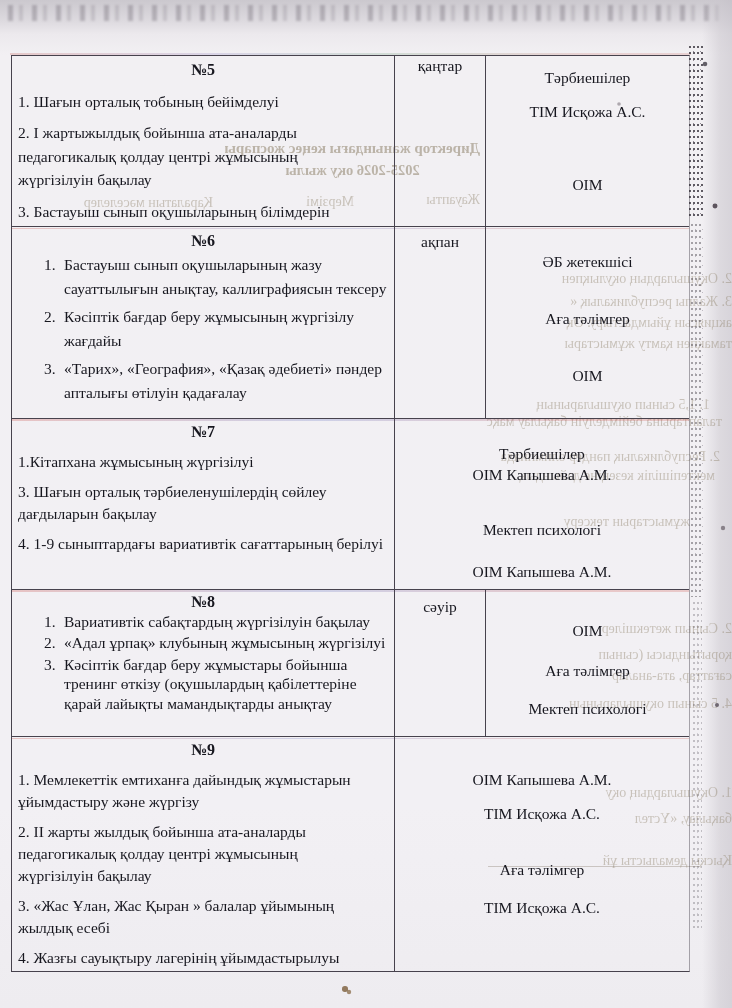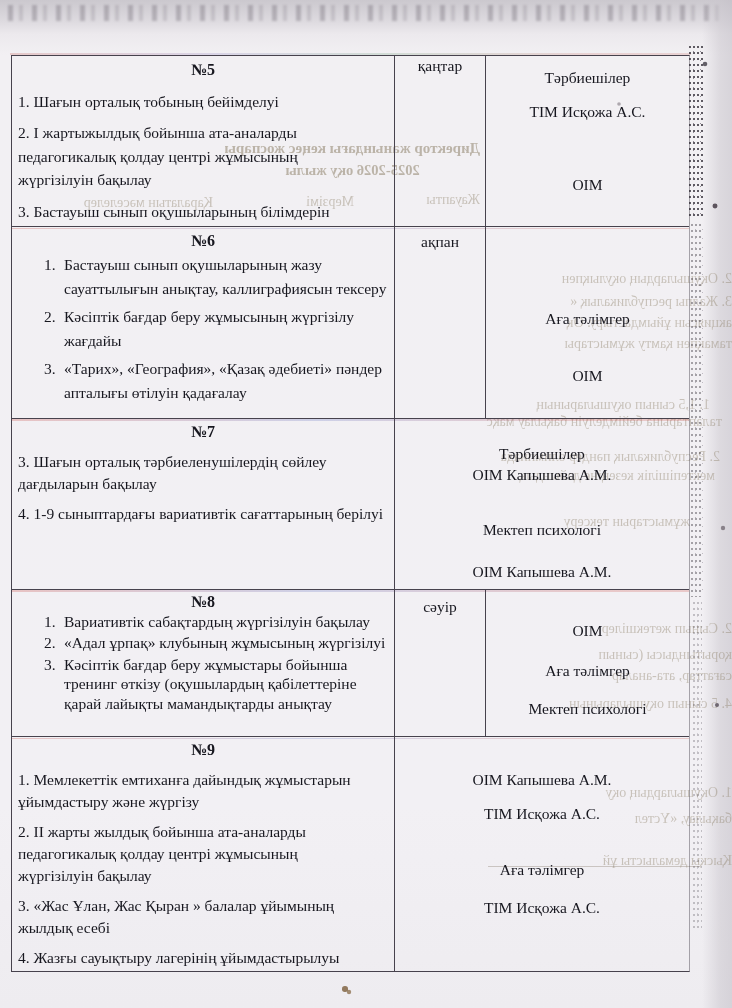--- a/index.html
+++ b/index.html
@@ -126,28 +126,30 @@
           <div class="li">
               <span class="num">3.</span>
               <span class="txt">«Тарих», «География», «Қазақ әдебиеті» пәндер апталығы өтілуін қадағалау</span>
             </div>
         </div>
       </div>
       <div class="cell c-month">
         <div class="month-label" style="margin-top:6px;">ақпан</div>
       </div>
       <div class="cell c-resp">
+        <div class="resp" style="top:24px;">ӘБ жетекшісі</div>
         <div class="resp" style="top:81px;">Аға тәлімгер</div>
         <div class="resp" style="top:138px;">ОІМ</div>
       </div>
     </div>
 
     <div class="t-row r2">
       <div class="cell c-tasks">
         <div class="sec-head">№7</div>
+        <p class="para"><span>1.</span><span>Кітапхана жұмысының жүргізілуі</span></p>
         <p class="para"><span>3. </span><span>Шағын орталық тәрбиеленушілердің сөйлеу дағдыларын бақылау</span></p>
         <p class="para"><span>4. </span><span>1-9 сыныптардағы вариативтік сағаттарының берілуі</span></p>
       </div>
       <div class="cell c-resp">
         <div class="resp" style="top:24px;">Тәрбиешілер</div>
         <div class="resp" style="top:45px;">ОІМ Капышева А.М.</div>
         <div class="resp" style="top:100px;">Мектеп психологі</div>
         <div class="resp" style="top:142px;">ОІМ Капышева А.М.</div>
       </div>
     </div>

